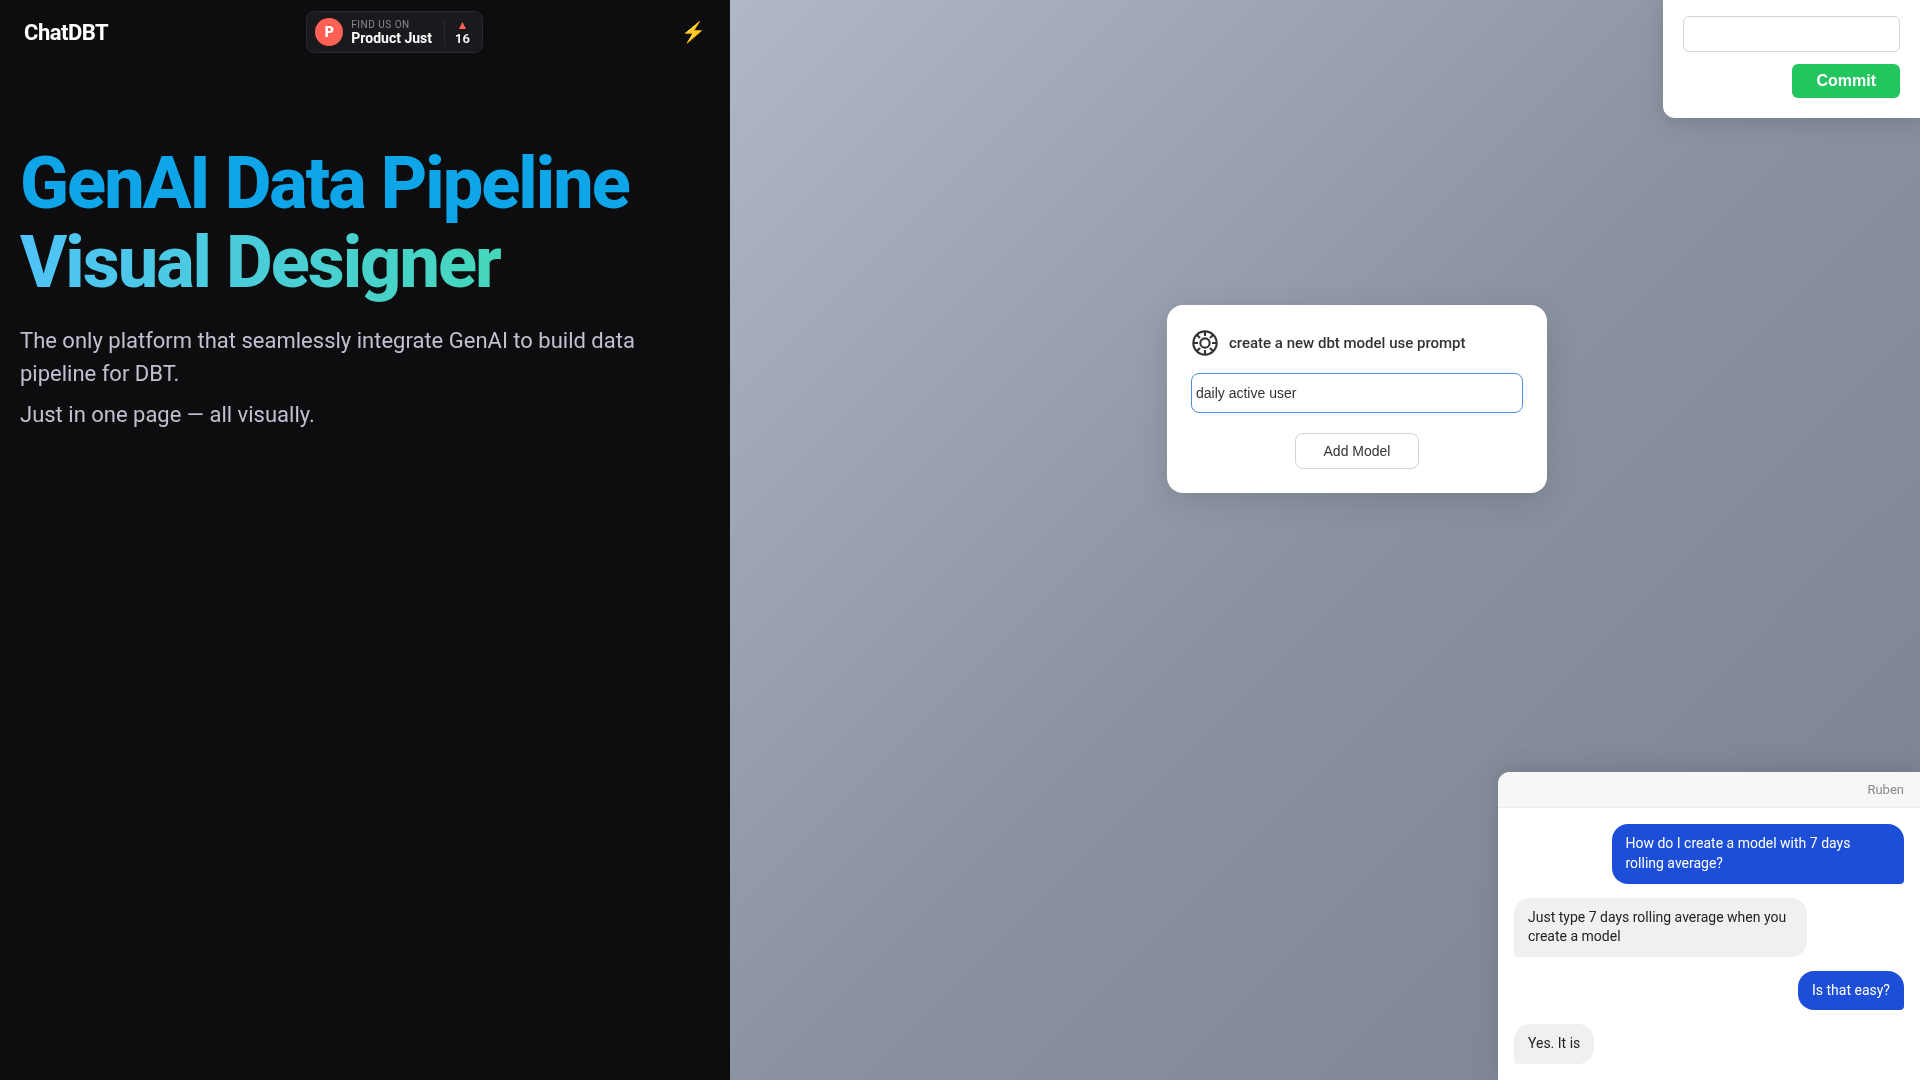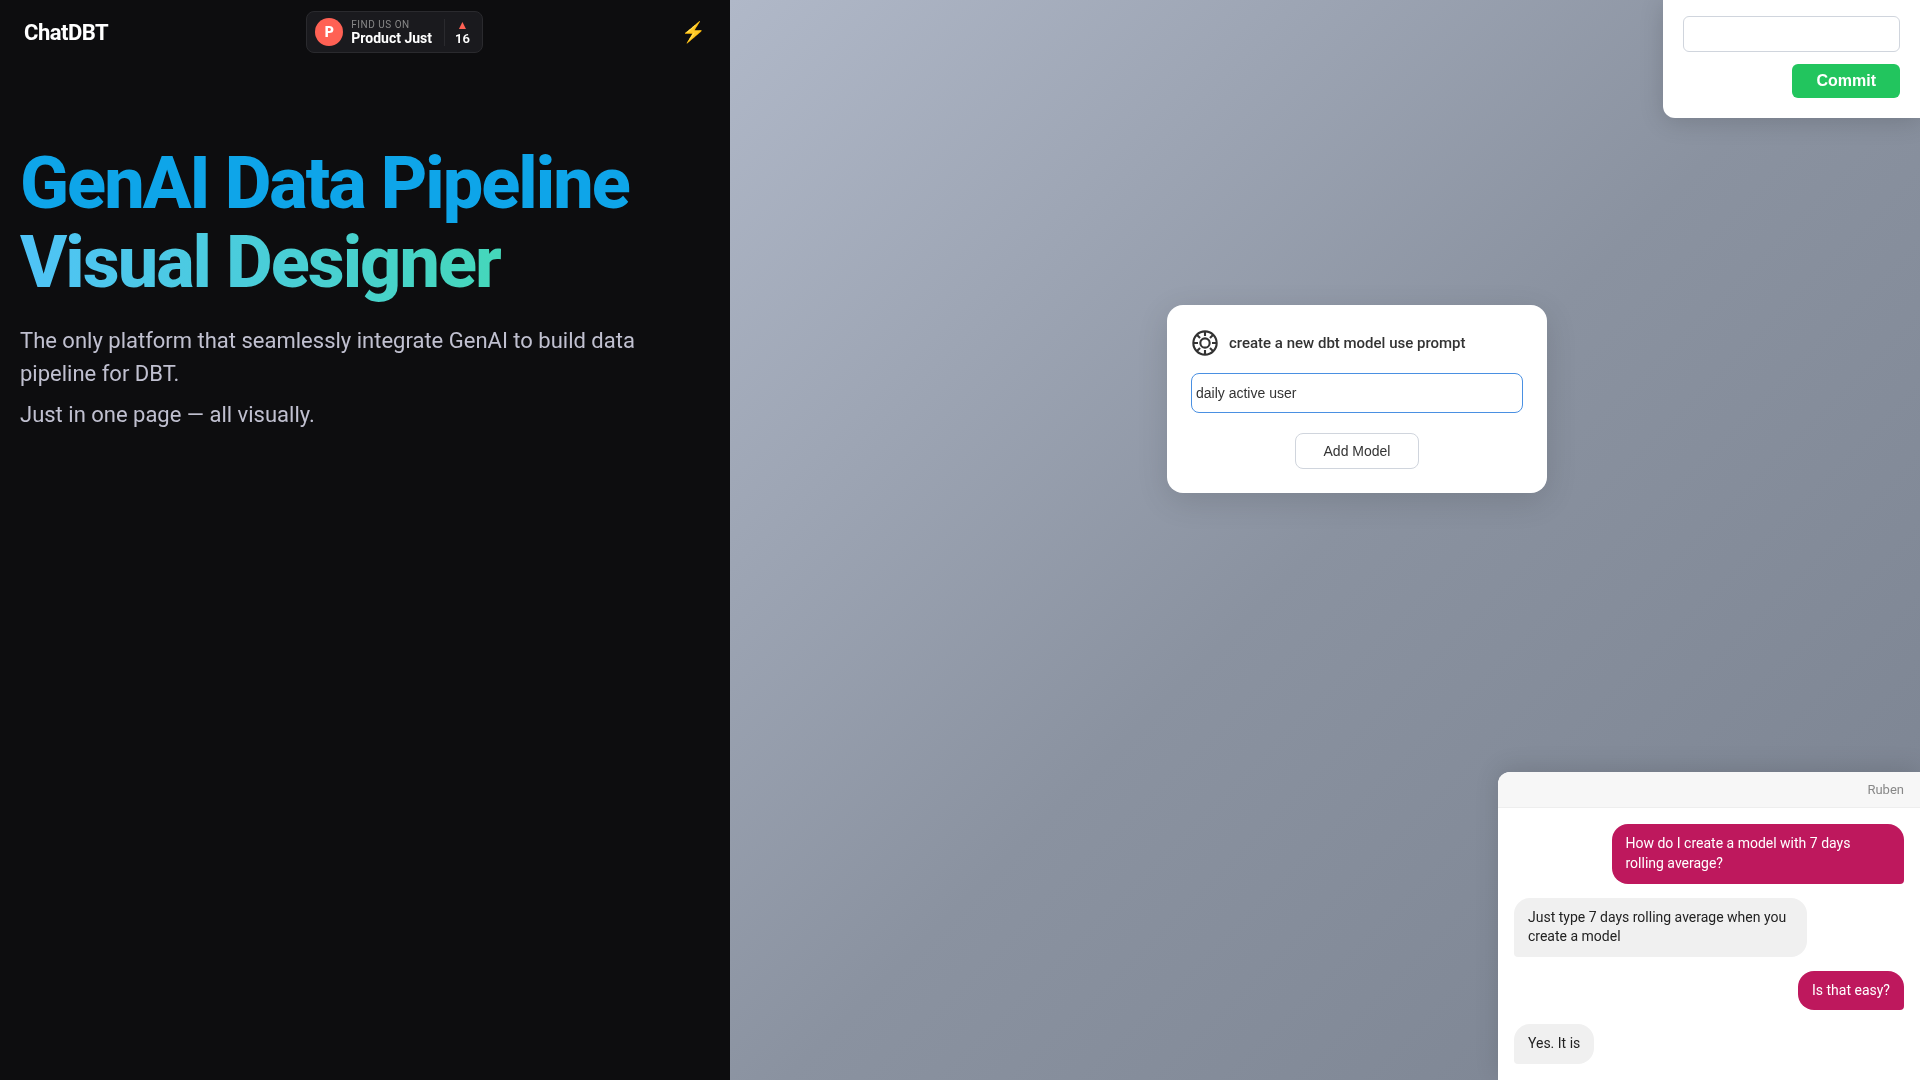--- a/index.html
+++ b/index.html
@@ -285,21 +285,21 @@
 
     .chat-bubble {
       max-width: 75%;
       padding: 10px 14px;
       border-radius: 16px;
       font-size: 14px;
       line-height: 1.4;
     }
 
     .chat-bubble.user {
-      background: #be185d;
+      background: #1d4ed8;
       color: #ffffff;
       align-self: flex-end;
       border-bottom-right-radius: 4px;
     }
 
     .chat-bubble.bot {
       background: #f0f0f0;
       color: #222;
       align-self: flex-start;
       border-bottom-left-radius: 4px;

